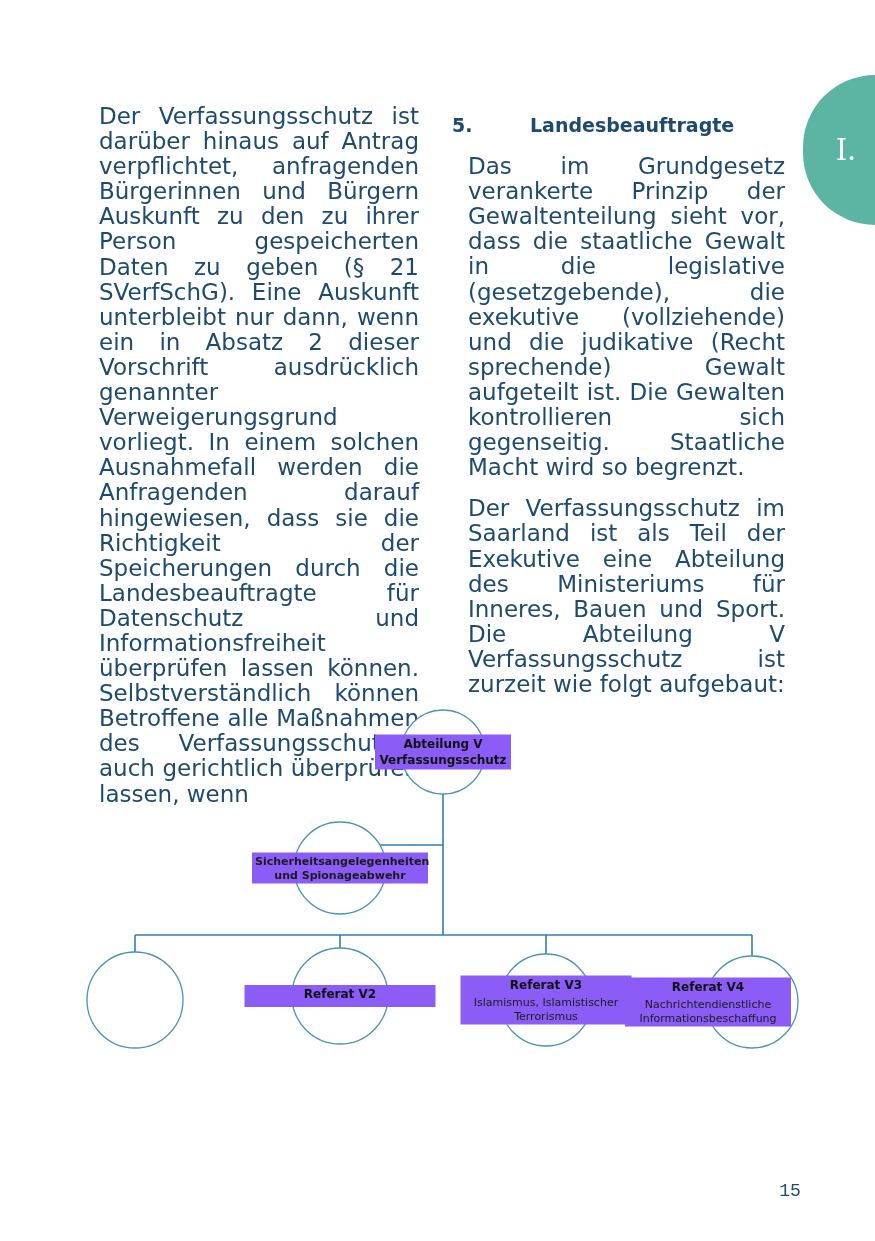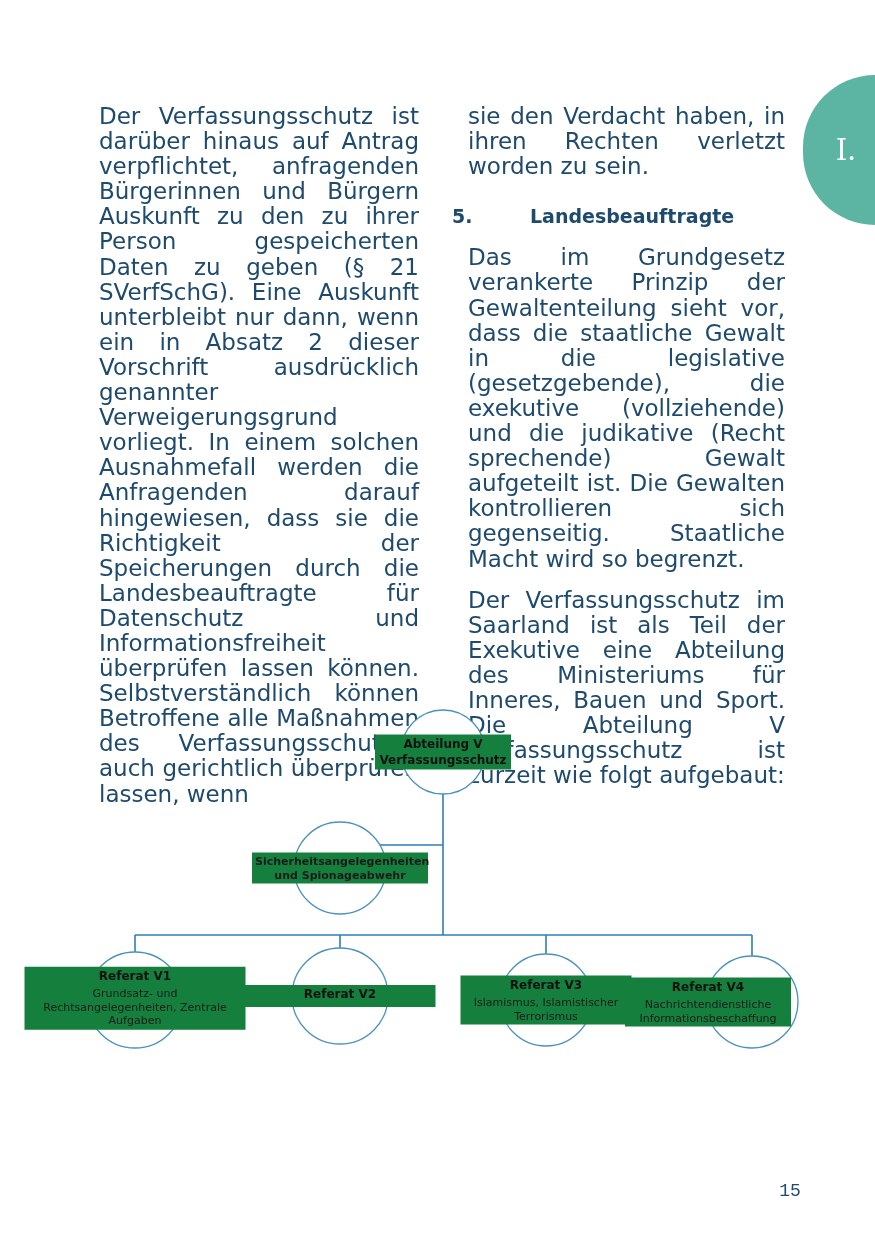--- a/index.html
+++ b/index.html
@@ -40,21 +40,21 @@
     font-size:19px;line-height:25.1px;
     font-weight:bold;color:#1e4a6e;
   }
   .heading-num{width:78px;flex:0 0 78px;}
   
   .orgchart{position:absolute;left:0;top:680px;width:875px;height:430px;}
   .orgchart svg{position:absolute;left:0;top:0;}
   .node-label{
     position:absolute;
     transform:translate(-50%,-50%);
-    background:#15803d;
+    background:#8b5cf6;
     text-align:center;
     color:#1b1b1b;
     font-size:11px;line-height:13.5px;
     padding:2px 3px;
   }
   .node-label .node-title{
     display:block;font-weight:bold;font-size:12px;line-height:14px;
     margin-bottom:4px;color:#111111;
   }
   .node-label .node-line{display:block;font-weight:bold;font-size:12px;line-height:15.5px;color:#111;}
@@ -72,21 +72,20 @@
 
   <div class="section-tab">
     <span>I.</span>
   </div>
 
   <div class="col col-left">
     <p>Der Verfassungsschutz ist darüber hinaus auf Antrag verpflichtet, anfragenden Bürgerinnen und Bürgern Auskunft zu den zu ihrer Person gespeicherten Daten zu geben (§ 21 SVerfSchG). Eine Auskunft unterbleibt nur dann, wenn ein in Absatz 2 dieser Vorschrift ausdrücklich genannter Verweigerungsgrund vorliegt. In einem solchen Ausnahmefall werden die Anfragenden darauf hingewiesen, dass sie die Richtigkeit der Speicherungen durch die Landesbeauftragte für Datenschutz und Informationsfreiheit überprüfen lassen können. Selbstverständlich können Betroffene alle Maßnahmen des Verfassungsschutzes auch gerichtlich überprüfen lassen, wenn</p>
   </div>
 
   <div class="col col-right">
-    <p>sie den Verdacht haben, in ihren Rechten verletzt worden zu sein.</p>
     <div class="heading-row">
       <span class="heading-num">5.</span>
       <span>Landesbeauftragte</span>
     </div>
     <p>Das im Grundgesetz verankerte Prinzip der Gewaltenteilung sieht vor, dass die staatliche Gewalt in die legislative (gesetzgebende), die exekutive (vollziehende) und die judikative (Recht sprechende) Gewalt aufgeteilt ist. Die Gewalten kontrollieren sich gegenseitig. Staatliche Macht wird so begrenzt.</p>
     <p>Der Verfassungsschutz im Saarland ist als Teil der Exekutive eine Abteilung des Ministeriums für Inneres, Bauen und Sport. Die Abteilung V Verfassungsschutz ist zurzeit wie folgt aufgebaut:</p>
   </div>
 
   <div class="orgchart">
     <svg width="875" height="430" viewBox="0 0 875 430">
@@ -113,24 +112,20 @@
 
     <div class="node-label" style="left:443px;top:72px;width:130px;">
       <span class="node-line">Abteilung V</span>
       <span class="node-line">Verfassungsschutz</span>
     </div>
 
     <div class="node-label" style="left:340px;top:188px;width:170px;font-weight:bold;">
       <span class="node-desc">Sicherheitsangelegenheiten und Spionageabwehr</span>
     </div>
 
-    <div class="node-label" style="left:135px;top:318px;width:215px;">
-      <span class="node-title">Referat V1</span>
-      <span class="node-desc">Grundsatz- und Rechtsangelegenheiten, Zentrale Aufgaben</span>
-    </div>
 
     <div class="node-label" style="left:340px;top:316px;width:185px;">
       <span class="node-title">Referat V2</span>
     </div>
 
     <div class="node-label" style="left:546px;top:320px;width:165px;">
       <span class="node-title">Referat V3</span>
       <span class="node-desc">Islamismus, Islamistischer Terrorismus</span>
     </div>
 

